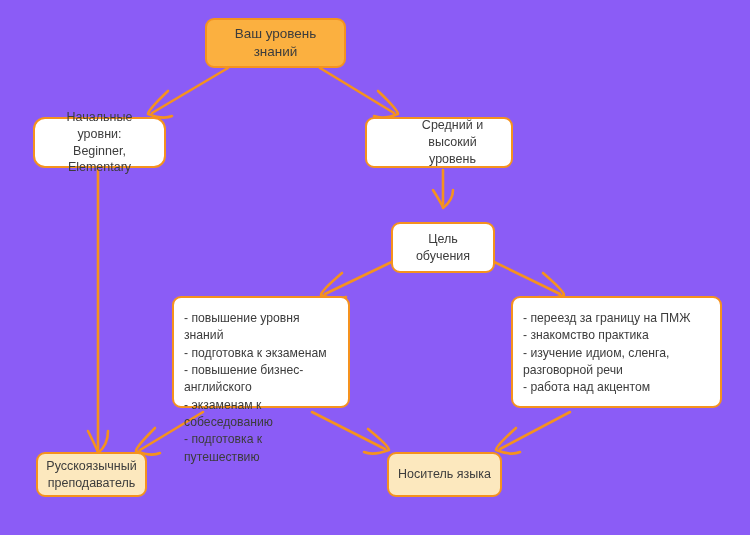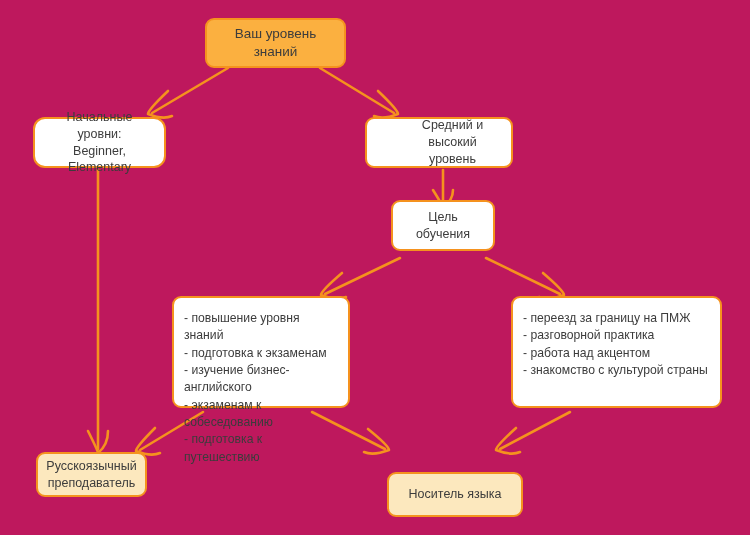--- a/index.html
+++ b/index.html
@@ -11,21 +11,21 @@
     width: 750px;
     height: 535px;
     font-family: "Liberation Sans", sans-serif;
     overflow: hidden;
     position: relative;
   }
   #diagram-root {
     position: relative;
     width: 750px;
     height: 535px;
-    background: #be185d;
+    background: #8b5cf6;
   }
   svg.arrow-layer {
     position: absolute;
     left: 0;
     top: 0;
     width: 750px;
     height: 535px;
     pointer-events: none;
   }
   .node {
@@ -144,45 +144,46 @@
   <div class="node node-small" style="left:33px; top:117px; width:133px; height:51px;border-radius:12px;">
     <span class="label" style="white-space:pre-line;">Начальные уровни:
 Beginner, Elementary</span>
   </div>
 
   <div class="node node-small" style="left:365px; top:117px; width:148px; height:51px;">
     <span class="label" style="white-space:pre-line;padding-left:35px;">Средний и высокий
 уровень</span>
   </div>
 
-  <div class="node node-small" style="left:391px; top:200px; width:104px; height:51px;">
+  <div class="node node-small" style="left:391px; top:222px; width:104px; height:51px;">
     <span class="label">Цель обучения</span>
   </div>
 
   <div class="node list-node" style="left:172px; top:296px; width:178px; height:112px;">
     <ul>
       <li>- повышение уровня знаний</li>
       <li>- подготовка к экзаменам</li>
-      <li>- изучение бизнес-английского</li>
+      <li>- повышение бизнес-английского</li>
       <li>- экзаменам к собеседованию</li>
       <li>- подготовка к путешествию</li>
     </ul>
   </div>
 
   <div class="node list-node" style="left:511px; top:296px; width:211px; height:112px;">
     <ul>
       <li>- переезд за границу на ПМЖ</li>
-      <li>- разговорной практика</li>
+      <li>- знакомство практика</li>
+      <li>- изучение идиом, сленга,
+разговорной речи</li>
       <li>- работа над акцентом</li>
-      <li>- знакомство с культурой страны</li>
     </ul>
   </div>
 
   <div class="node fill-light node-small" style="left:36px; top:452px; width:111px; height:45px;">
     <span class="label" style="white-space:pre-line;">Русскоязычный
 преподаватель</span>
   </div>
 
-  <div class="node fill-light node-small" style="left:387px; top:452px; width:136px; height:45px;margin-top:20px;">
+  <div class="node fill-light node-small" style="left:387px; top:452px; width:115px; height:45px;">
     <span class="label">Носитель языка</span>
   </div>
 
 </div>
 
 </body></html>

